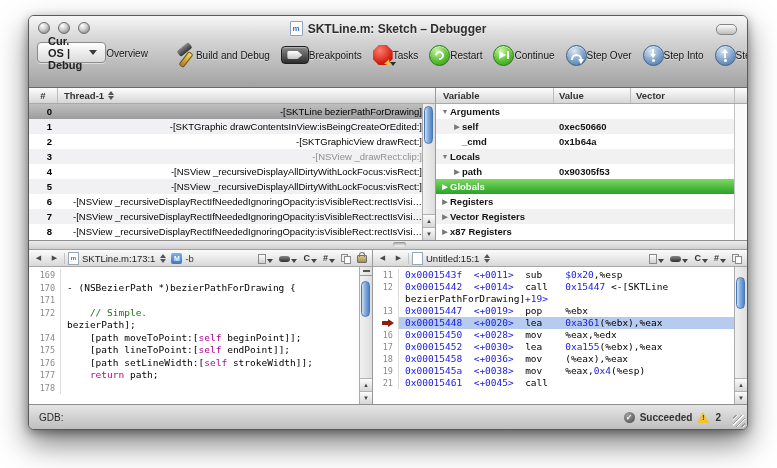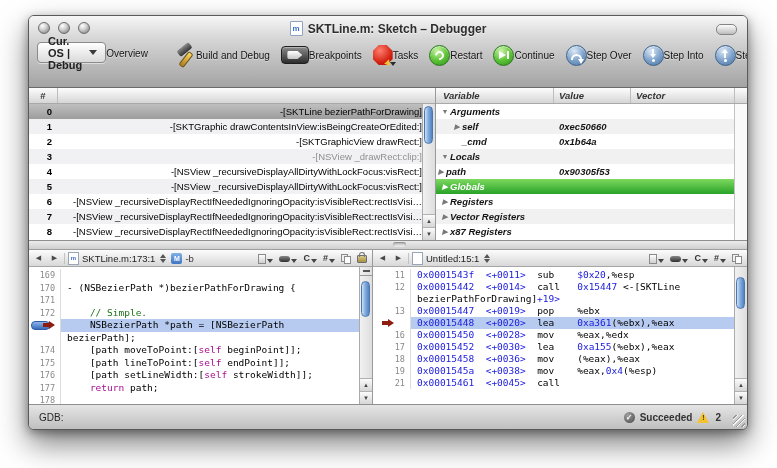--- a/index.html
+++ b/index.html
@@ -65,21 +65,21 @@
   .t-row.sel{background:linear-gradient(#bfbfbf,#9d9d9d);}
   .t-row.dim .t-label{color:#8f8f8f;margin-left:36px;}
   .t-num{width:29px;text-align:right;padding-right:6px;font-weight:bold;box-sizing:border-box;flex-shrink:0;}
   .t-label{flex:1;white-space:nowrap;overflow:hidden;text-align:right;}
   .scrollcol{width:13px;flex-shrink:0;border-left:1px solid #ababab;background:linear-gradient(90deg,#f1f1f1,#dedede);position:relative;box-sizing:border-box;}
   .pill{position:absolute;left:1px;width:9px;border-radius:5px;background:linear-gradient(90deg,#cfe0f5,#85aede 45%,#5282c4);border:1px solid #4a77b2;box-sizing:border-box;}
   .sb-btns{position:absolute;bottom:0;left:0;right:0;}
   .sb-b{height:12px;display:flex;align-items:center;justify-content:center;font-size:6px;color:#444;background:linear-gradient(#fbfbfb,#d6d6d6);border-top:1px solid #b2b2b2;}
   .split-dash{height:8px;border-bottom:1px solid #9a9a9a;display:flex;align-items:center;justify-content:center;}
   .split-dash i{display:block;width:7px;height:2px;background:#555;}
-  .vars-pane{flex:1;display:flex;flex-direction:column;min-width:0;font-style:italic;}
+  .vars-pane{flex:1;display:flex;flex-direction:column;min-width:0;}
   .vh-name{width:118px;padding-left:7px;border-right:1px solid #bdbdbd;line-height:15px;box-sizing:border-box;}
   .vh-val{width:77px;padding-left:5px;border-right:1px solid #bdbdbd;line-height:15px;box-sizing:border-box;}
   .vh-sum{flex:1;padding-left:5px;line-height:15px;}
   .vh-pad{width:12px;border-left:1px solid #bdbdbd;}
   .v-body{flex:1;display:flex;min-height:0;}
   .v-rows{flex:1;overflow:hidden;min-width:0;}
   .v-track{width:12px;flex-shrink:0;border-left:1px solid #c3c3c3;background:#fafafa;}
   .v-row{height:15px;display:flex;font-size:9.5px;font-weight:bold;line-height:15px;color:#141414;}
   .v-row.alt{background:#f1f1f1;}
   .v-row.sel{background:linear-gradient(#7ed95f,#28a228);color:#fff;}
@@ -115,21 +115,21 @@
   .mini-docs:before,.mini-docs:after{content:"";position:absolute;width:7px;height:8px;background:#efefef;border:1px solid #8a8a8a;box-sizing:border-box;}
   .mini-docs:before{left:0;top:0;}
   .mini-docs:after{left:3px;top:2px;background:#fdfdfd;}
   .lock{width:8px;height:6px;background:linear-gradient(#d9c98e,#a8903f);border:1px solid #6e6e6e;border-radius:1px;position:relative;margin-bottom:1px;}
   .lock:before{content:"";position:absolute;top:-4px;left:1px;width:4px;height:4px;border:1px solid #777;border-bottom:none;border-radius:3px 3px 0 0;}
   .ed-body{flex:1;display:flex;min-height:0;overflow:hidden;}
   .code-lines{flex:1;display:flex;flex-direction:column;padding-top:2px;min-width:0;overflow:hidden;}
   .cl{display:flex;flex-shrink:0;height:12.5px;}
   .ed-right .cl{height:12px;}
   .gut{width:32px;flex-shrink:0;display:flex;align-items:center;justify-content:flex-end;padding-right:5px;font-size:8.5px;color:#8a8a8a;font-family:"DejaVu Sans Mono",monospace;box-sizing:border-box;border-right:1px solid #dcdcdc;position:relative;}
-  .ed-right .gut{width:38px;}
+  .ed-right .gut{width:26px;}
   .code{flex:1;font-family:"DejaVu Sans Mono",monospace;font-size:9.5px;line-height:12.5px;white-space:pre;padding-left:6px;overflow:hidden;color:#000;}
   .ed-right .code{line-height:12px;}
   .cl.hl .code{background:#b7cbf0;}
   .sb{color:#1a1adf;} .sk{color:#a90d91;} .sc{color:#1d7317;}
   .bp{position:absolute;left:2px;top:2px;width:19px;height:9px;border-radius:4px;background:linear-gradient(#8cb4e8,#3a6cbd);border:1px solid #2f5da8;box-sizing:border-box;}
   .red-arrow{position:absolute;top:2px;width:12px;height:8px;}
   .red-arrow:before{content:"";position:absolute;left:0;top:2px;width:6px;height:4px;background:#8e1d10;}
   .red-arrow:after{content:"";position:absolute;left:6px;top:0;width:0;height:0;border-top:4px solid transparent;border-bottom:4px solid transparent;border-left:6px solid #8e1d10;}
   .bp-row .red-arrow{left:14px;}
   .arrow-only .red-arrow{left:9px;}
@@ -260,20 +260,27 @@
               <div class="tb-label">Console</div>
             </div>
           </div>
       </div>
     </div>
 
     <div class="upper">
       <div class="threads-pane">
         <div class="pane-head">
           <div class="th-num">#</div>
+          <div class="th-name">
+            <span>Thread-1</span>
+            <span class="sort">
+                <span class="stp up"></span>
+                <span class="stp dn"></span>
+              </span>
+          </div>
         </div>
         <div class="t-body">
           <div class="t-rows" id="thread-rows">
               <div class="t-row sel">
                 <span class="t-num">0</span>
                 <span class="t-label">-[SKTLine bezierPathForDrawing]</span>
               </div>
               <div class="t-row alt">
                 <span class="t-num">1</span>
                 <span class="t-label">-[SKTGraphic drawContentsInView:isBeingCreateOrEdited:]</span>
@@ -351,21 +358,21 @@
               </div>
               <div class="v-row alt">
                 <span class="v-name" style="padding-left:4px">
                   <span class="disc">▼</span>
                   <span>Locals</span>
                 </span>
                 <span class="v-val"></span>
                 <span class="v-sum"></span>
               </div>
               <div class="v-row">
-                <span class="v-name" style="">
+                <span class="v-name" style="padding-left:16px">
                   <span class="disc">▶</span>
                   <span>path</span>
                 </span>
                 <span class="v-val">0x90305f53</span>
                 <span class="v-sum"></span>
               </div>
               <div class="v-row sel">
                 <span class="v-name" style="padding-left:4px">
                   <span class="disc">▶</span>
                   <span>Globals</span>
@@ -458,27 +465,20 @@
                 <span class="code">- (NSBezierPath *)bezierPathForDrawing {</span>
               </div>
               <div class="cl">
                 <span class="gut">171</span>
                 <span class="code"></span>
               </div>
               <div class="cl">
                 <span class="gut">172</span>
                 <span class="code">    <span class="sc">// Simple.</span></span>
               </div>
-              <div class="cl hl bp-row">
-                <span class="gut">
-                  <span class="bp"></span>
-                  <span class="red-arrow"></span>
-                </span>
-                <span class="code">    NSBezierPath *path = [NSBezierPath</span>
-              </div>
               <div class="cl">
                 <span class="gut"></span>
                 <span class="code">bezierPath];</span>
               </div>
               <div class="cl">
                 <span class="gut">174</span>
                 <span class="code">    [path moveToPoint:[<span class="sk">self</span> beginPoint]];</span>
               </div>
               <div class="cl">
                 <span class="gut">175</span>

